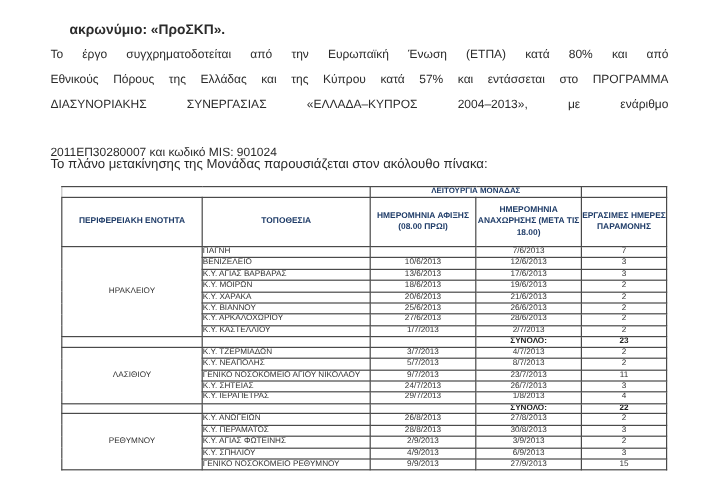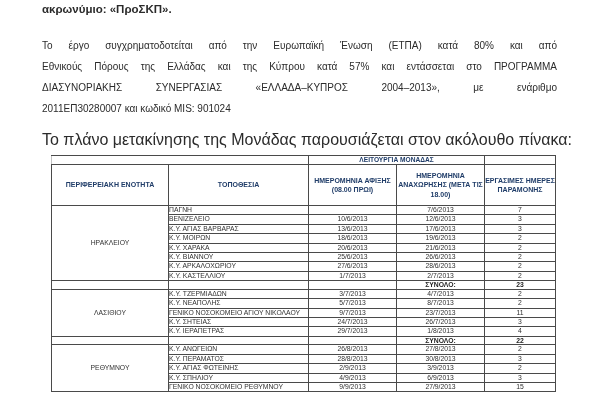--- a/index.html
+++ b/index.html
@@ -9,35 +9,35 @@
     overflow: hidden;
     font-family: "Liberation Sans", sans-serif;
     color: #2e2e2e;
     position: relative;
   }
   .doc { position: absolute; inset: 0; }
 
   .acronym {
     position: absolute; left: 42px; top: 3px;
     font-size: 11.5px; font-weight: bold; color: #2b2b2b;
-    margin: 0;
+    margin: 16px;
   }
   .para {
     position: absolute; left: 42px; top: 35px; width: 515px;
     font-size: 10px; color: #2b2b2b;
   }
   .para .jl {
     height: 21px; line-height: 21px;
     text-align: justify; text-align-last: justify;
     white-space: nowrap; overflow: hidden;
   }
-  .para .ll { height: 21px; line-height: 21px; white-space: nowrap; }
+  .para .ll { height: 21px; line-height: 21px; white-space: nowrap; margin-top: 19px; }
   .lead-line {
     position: absolute; left: 42px; top: 131px;
-    font-size: 16px; color: #2b2b2b; margin: 0; white-space: nowrap;
+    font-size: 11px; color: #2b2b2b; margin: 0; white-space: nowrap;
   }
 
   table.plan {
     position: absolute; left: 51px; top: 155px;
     width: 504px; table-layout: fixed; border-collapse: collapse;
   }
   table.plan td, table.plan th {
     border: 1px solid #4a4a4a;
     padding: 0; overflow: hidden;
     vertical-align: middle;

